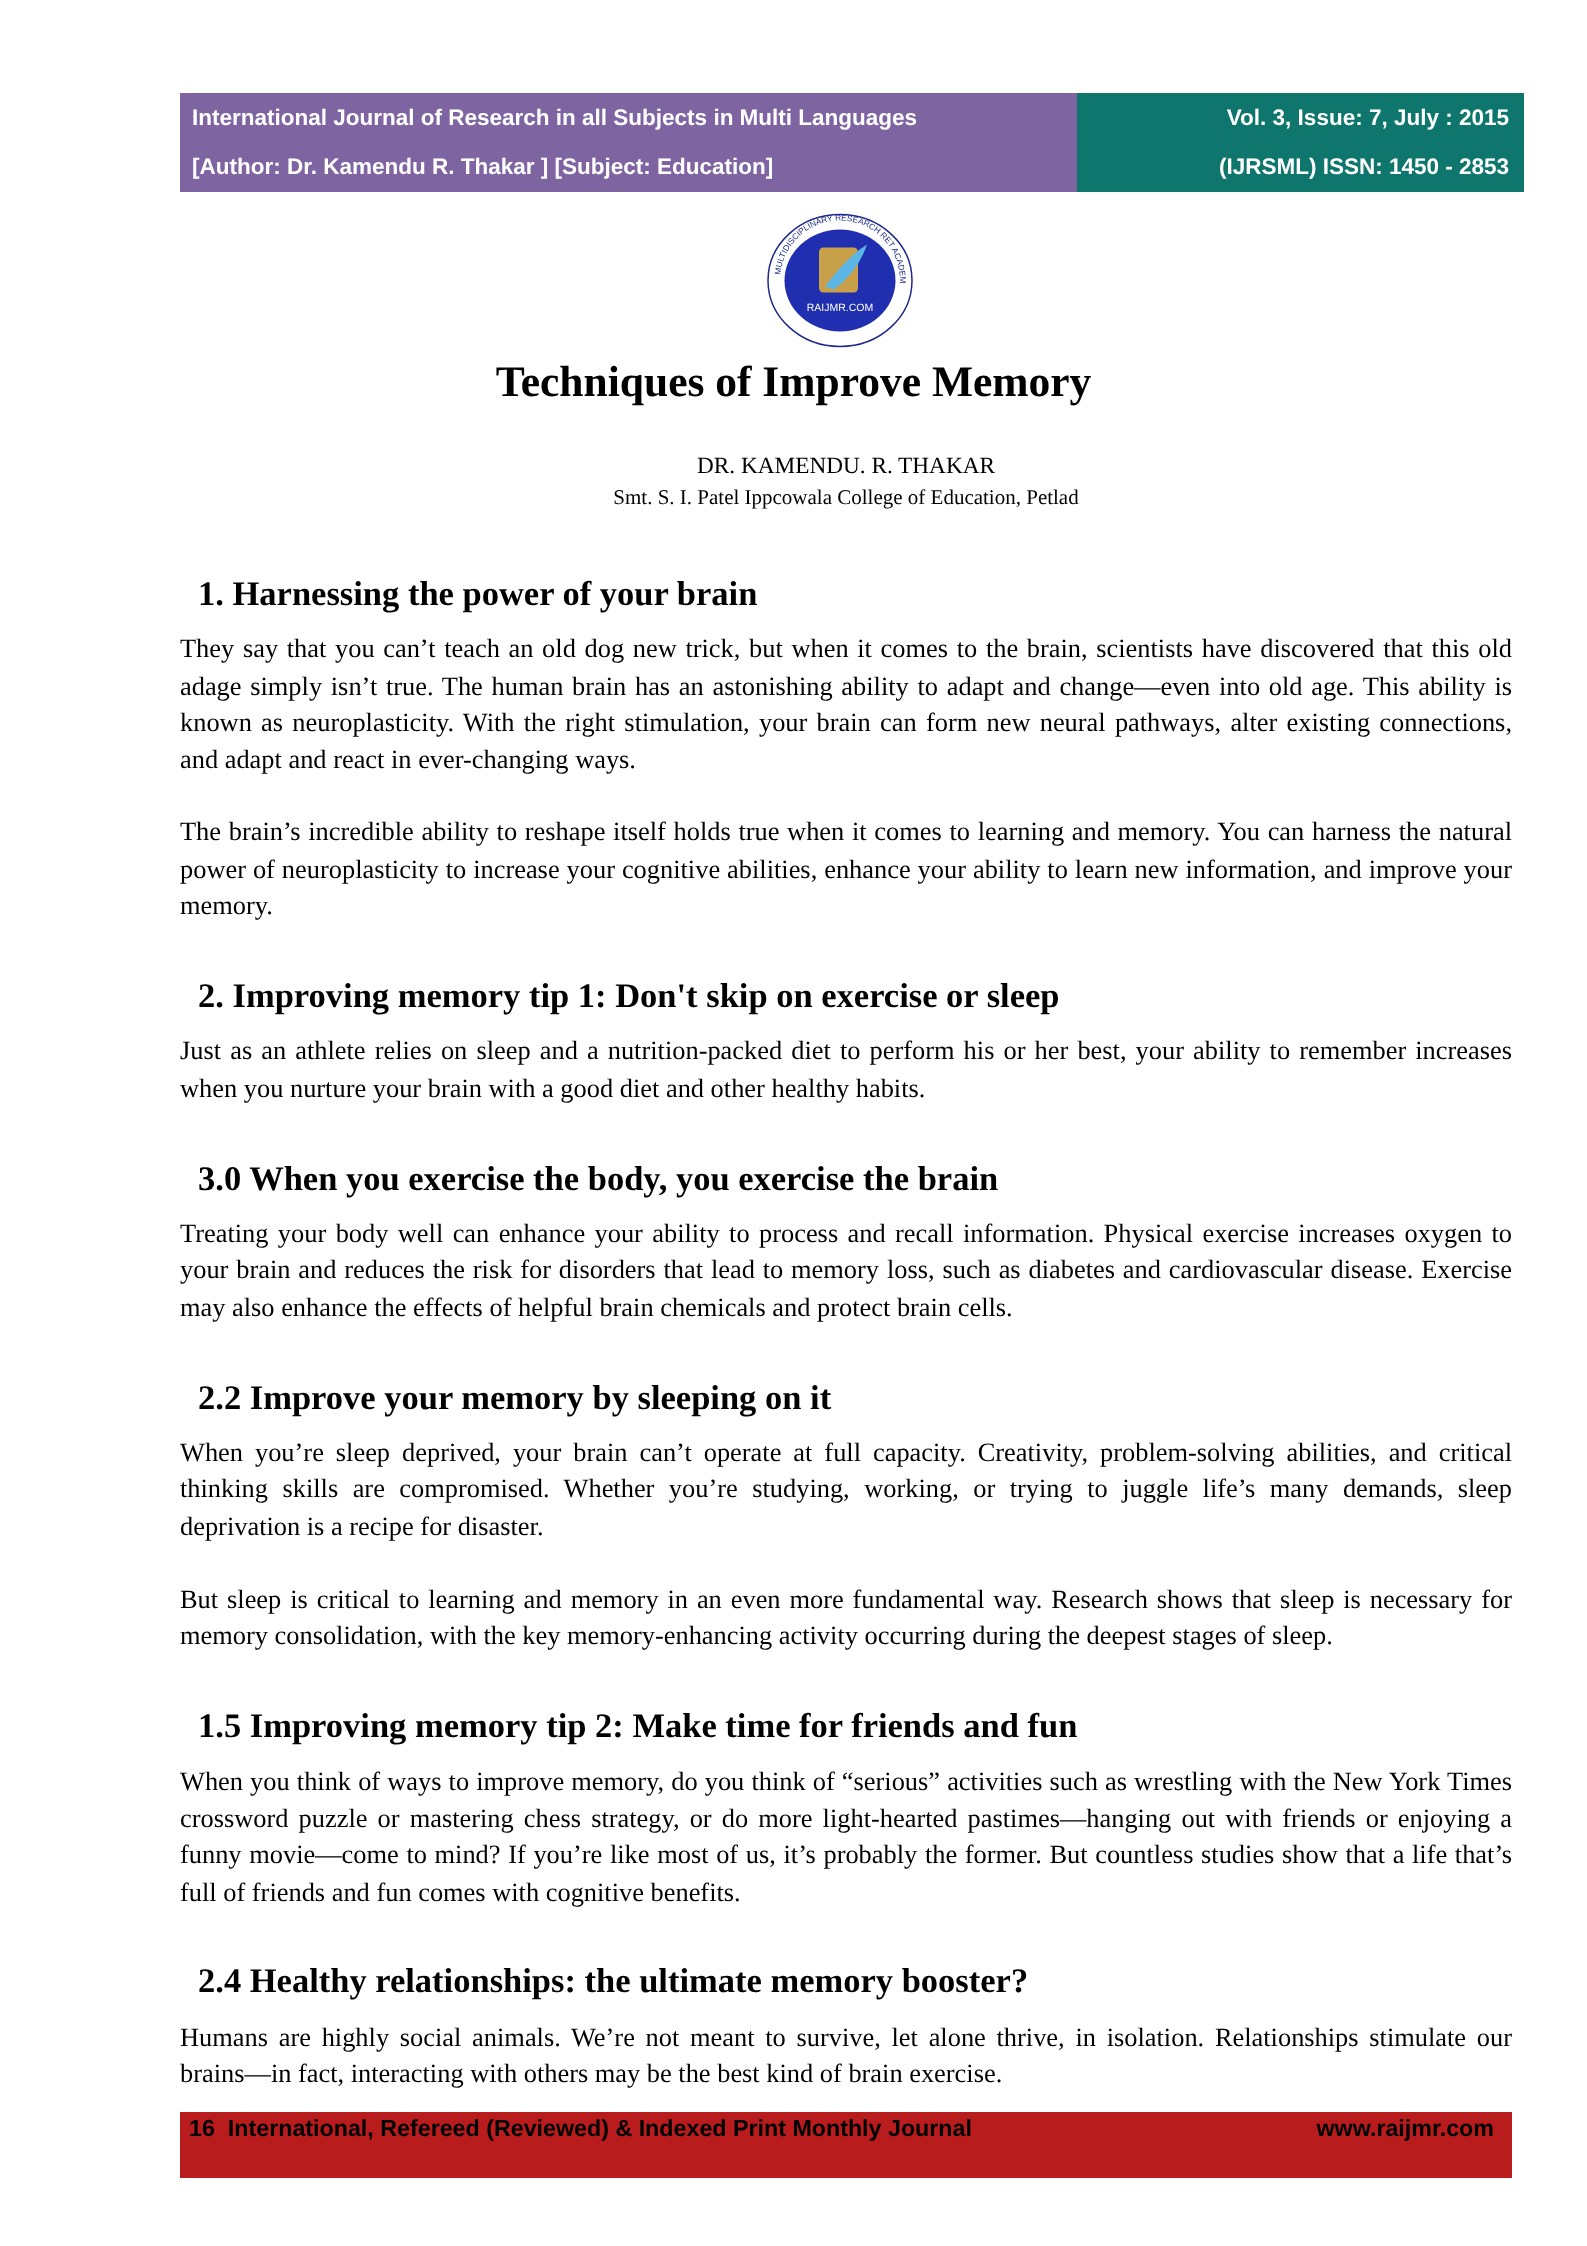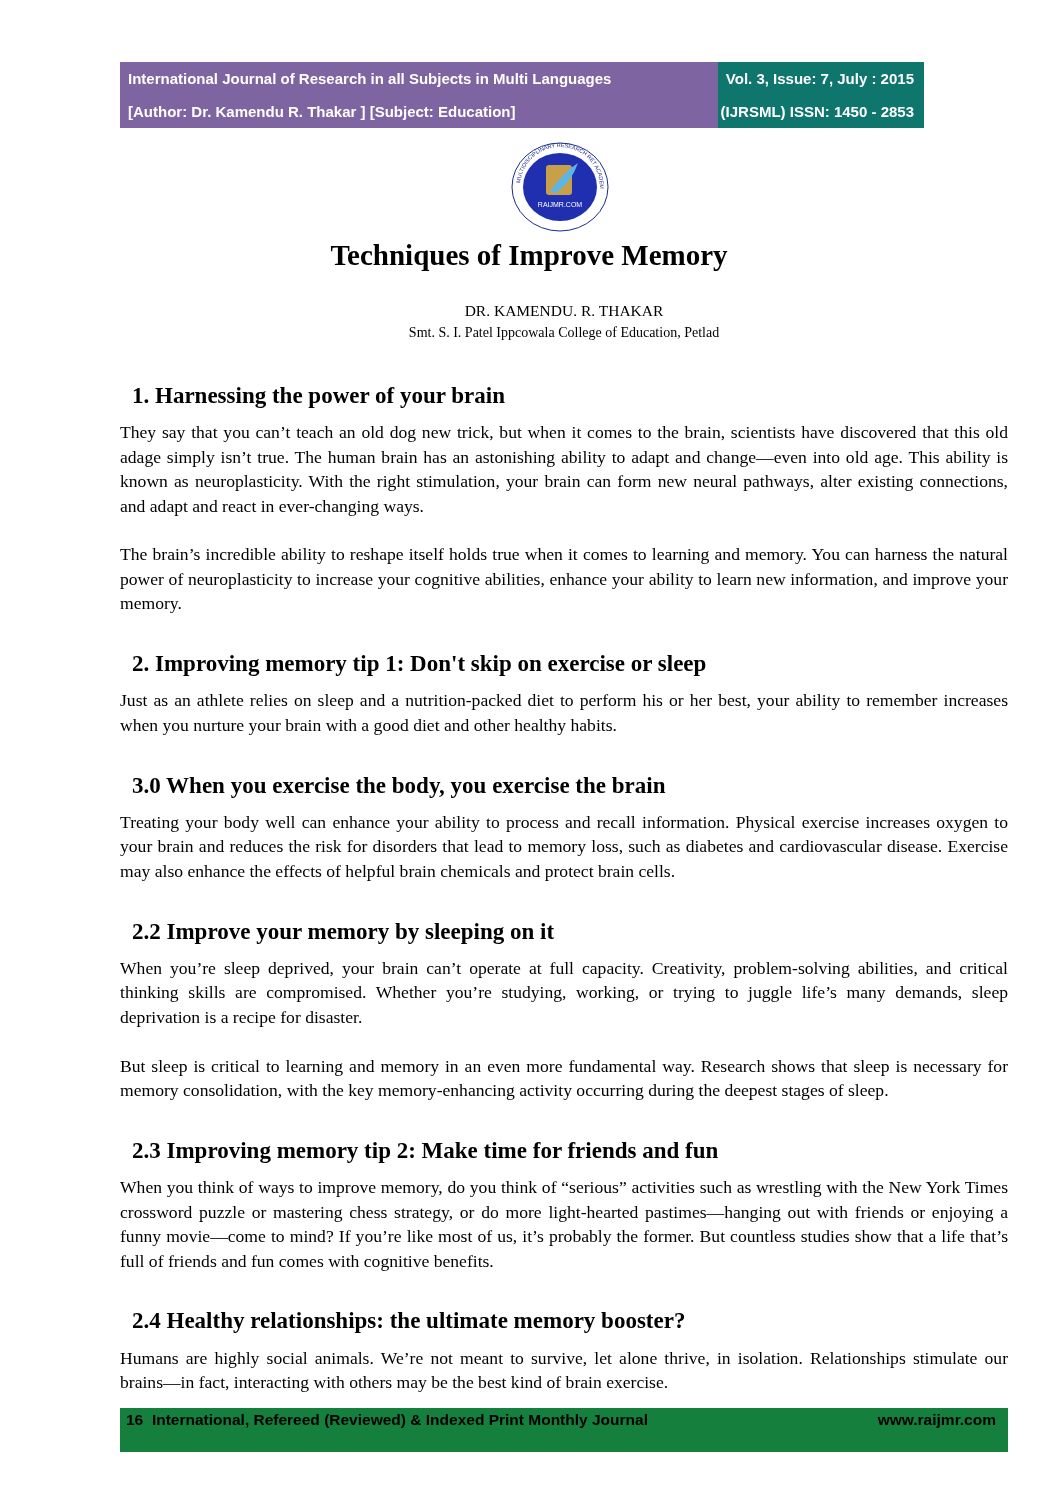--- a/index.html
+++ b/index.html
@@ -1,30 +1,30 @@
 <!DOCTYPE html>
 <html><head>
 <meta charset="utf-8">
 <style>
   html, body { margin: 0; padding: 0; background: #ffffff; }
   body { width: 1058px; height: 1497px; position: relative; overflow: hidden; }
-  .header { position: absolute; left: 120px; top: 62px; width: 804px; height: 66px; display: flex; }
+  .header { position: absolute; left: 120px; top: 62px; width: 896px; height: 66px; display: flex; }
   .header .left { background: #7f64a2; width: 598px; color: #fff; font-family: "Liberation Sans", sans-serif; font-size: 15px; padding-left: 8px; box-sizing: border-box; }
   .header .right { background: #0f766e; flex: 1; color: #fff; font-family: "Liberation Sans", sans-serif; font-size: 15px; font-weight: bold; text-align: right; padding-right: 10px; box-sizing: border-box; }
   .header .line { height: 33px; line-height: 33px; white-space: nowrap; }
   .header .left .line { font-weight: bold; }
   .logo { position: absolute; left: 510px; top: 141px; width: 100px; height: 92px; }
   .title { position: absolute; left: 0; width: 1058px; top: 239px; text-align: center; font-family: "Liberation Serif", serif; font-weight: bold; font-size: 29px; color: #000; }
   .author { position: absolute; left: 0; width: 1128px; top: 302px; text-align: center; font-family: "Liberation Serif", serif; font-size: 15.5px; color: #000; }
   .affil { position: absolute; left: 0; width: 1128px; top: 325px; text-align: center; font-family: "Liberation Serif", serif; font-size: 14px; color: #000; }
   .content { position: absolute; left: 120px; top: 372px; width: 888px; font-family: "Liberation Serif", serif; font-size: 17.6px; line-height: 24.4px; color: #000; }
   .content h2 { font-size: 23px; font-weight: bold; margin: 12px; line-height: 24.4px; }
   .content p { margin: 0; text-align: justify; }
   .content .gap { height: 24.4px; }
-  .footer { position: absolute; left: 120px; top: 1408px; width: 888px; height: 44px; background: #15803d; }
+  .footer { position: absolute; left: 120px; top: 1408px; width: 888px; height: 44px; background: #b91c1c; }
   .footer .row1 { display: flex; justify-content: space-between; height: 24px; line-height: 24px; padding: 0 12px 0 6px; font-family: "Liberation Sans", sans-serif; font-weight: bold; font-size: 15.5px; color: #000; }
   .footer .row2 { text-align: center; font-family: "Liberation Serif", serif; font-weight: bold; font-size: 13px; color: #fff; line-height: 18px; }
 </style>
 </head>
 <body>
 
 <div class="header">
   <div class="left">
     <div class="line">International Journal of Research in all Subjects in Multi Languages</div>
     <div class="line">[Author: Dr. Kamendu R. Thakar ] [Subject: Education]</div>
@@ -70,21 +70,21 @@
   </section>
   <div class="gap"></div>
   <section>
     <h2>2.2 Improve your memory by sleeping on it</h2>
     <p>When you’re sleep deprived, your brain can’t operate at full capacity. Creativity, problem-solving abilities, and critical thinking skills are compromised. Whether you’re studying, working, or trying to juggle life’s many demands, sleep deprivation is a recipe for disaster.</p>
     <div class="gap"></div>
     <p>But sleep is critical to learning and memory in an even more fundamental way. Research shows that sleep is necessary for memory consolidation, with the key memory-enhancing activity occurring during the deepest stages of sleep.</p>
   </section>
   <div class="gap"></div>
   <section>
-    <h2>2.3 Improving memory tip 2: Make time for friends and fun</h2>
+    <h2>1.5 Improving memory tip 2: Make time for friends and fun</h2>
     <p>When you think of ways to improve memory, do you think of “serious” activities such as wrestling with the New York Times crossword puzzle or mastering chess strategy, or do more light-hearted pastimes—hanging out with friends or enjoying a funny movie—come to mind? If you’re like most of us, it’s probably the former. But countless studies show that a life that’s full of friends and fun comes with cognitive benefits.</p>
   </section>
   <div class="gap"></div>
   <section>
     <h2>2.4 Healthy relationships: the ultimate memory booster?</h2>
     <p>Humans are highly social animals. We’re not meant to survive, let alone thrive, in isolation. Relationships stimulate our brains—in fact, interacting with others may be the best kind of brain exercise.</p>
   </section>
 </div>
 
 <div class="footer">

